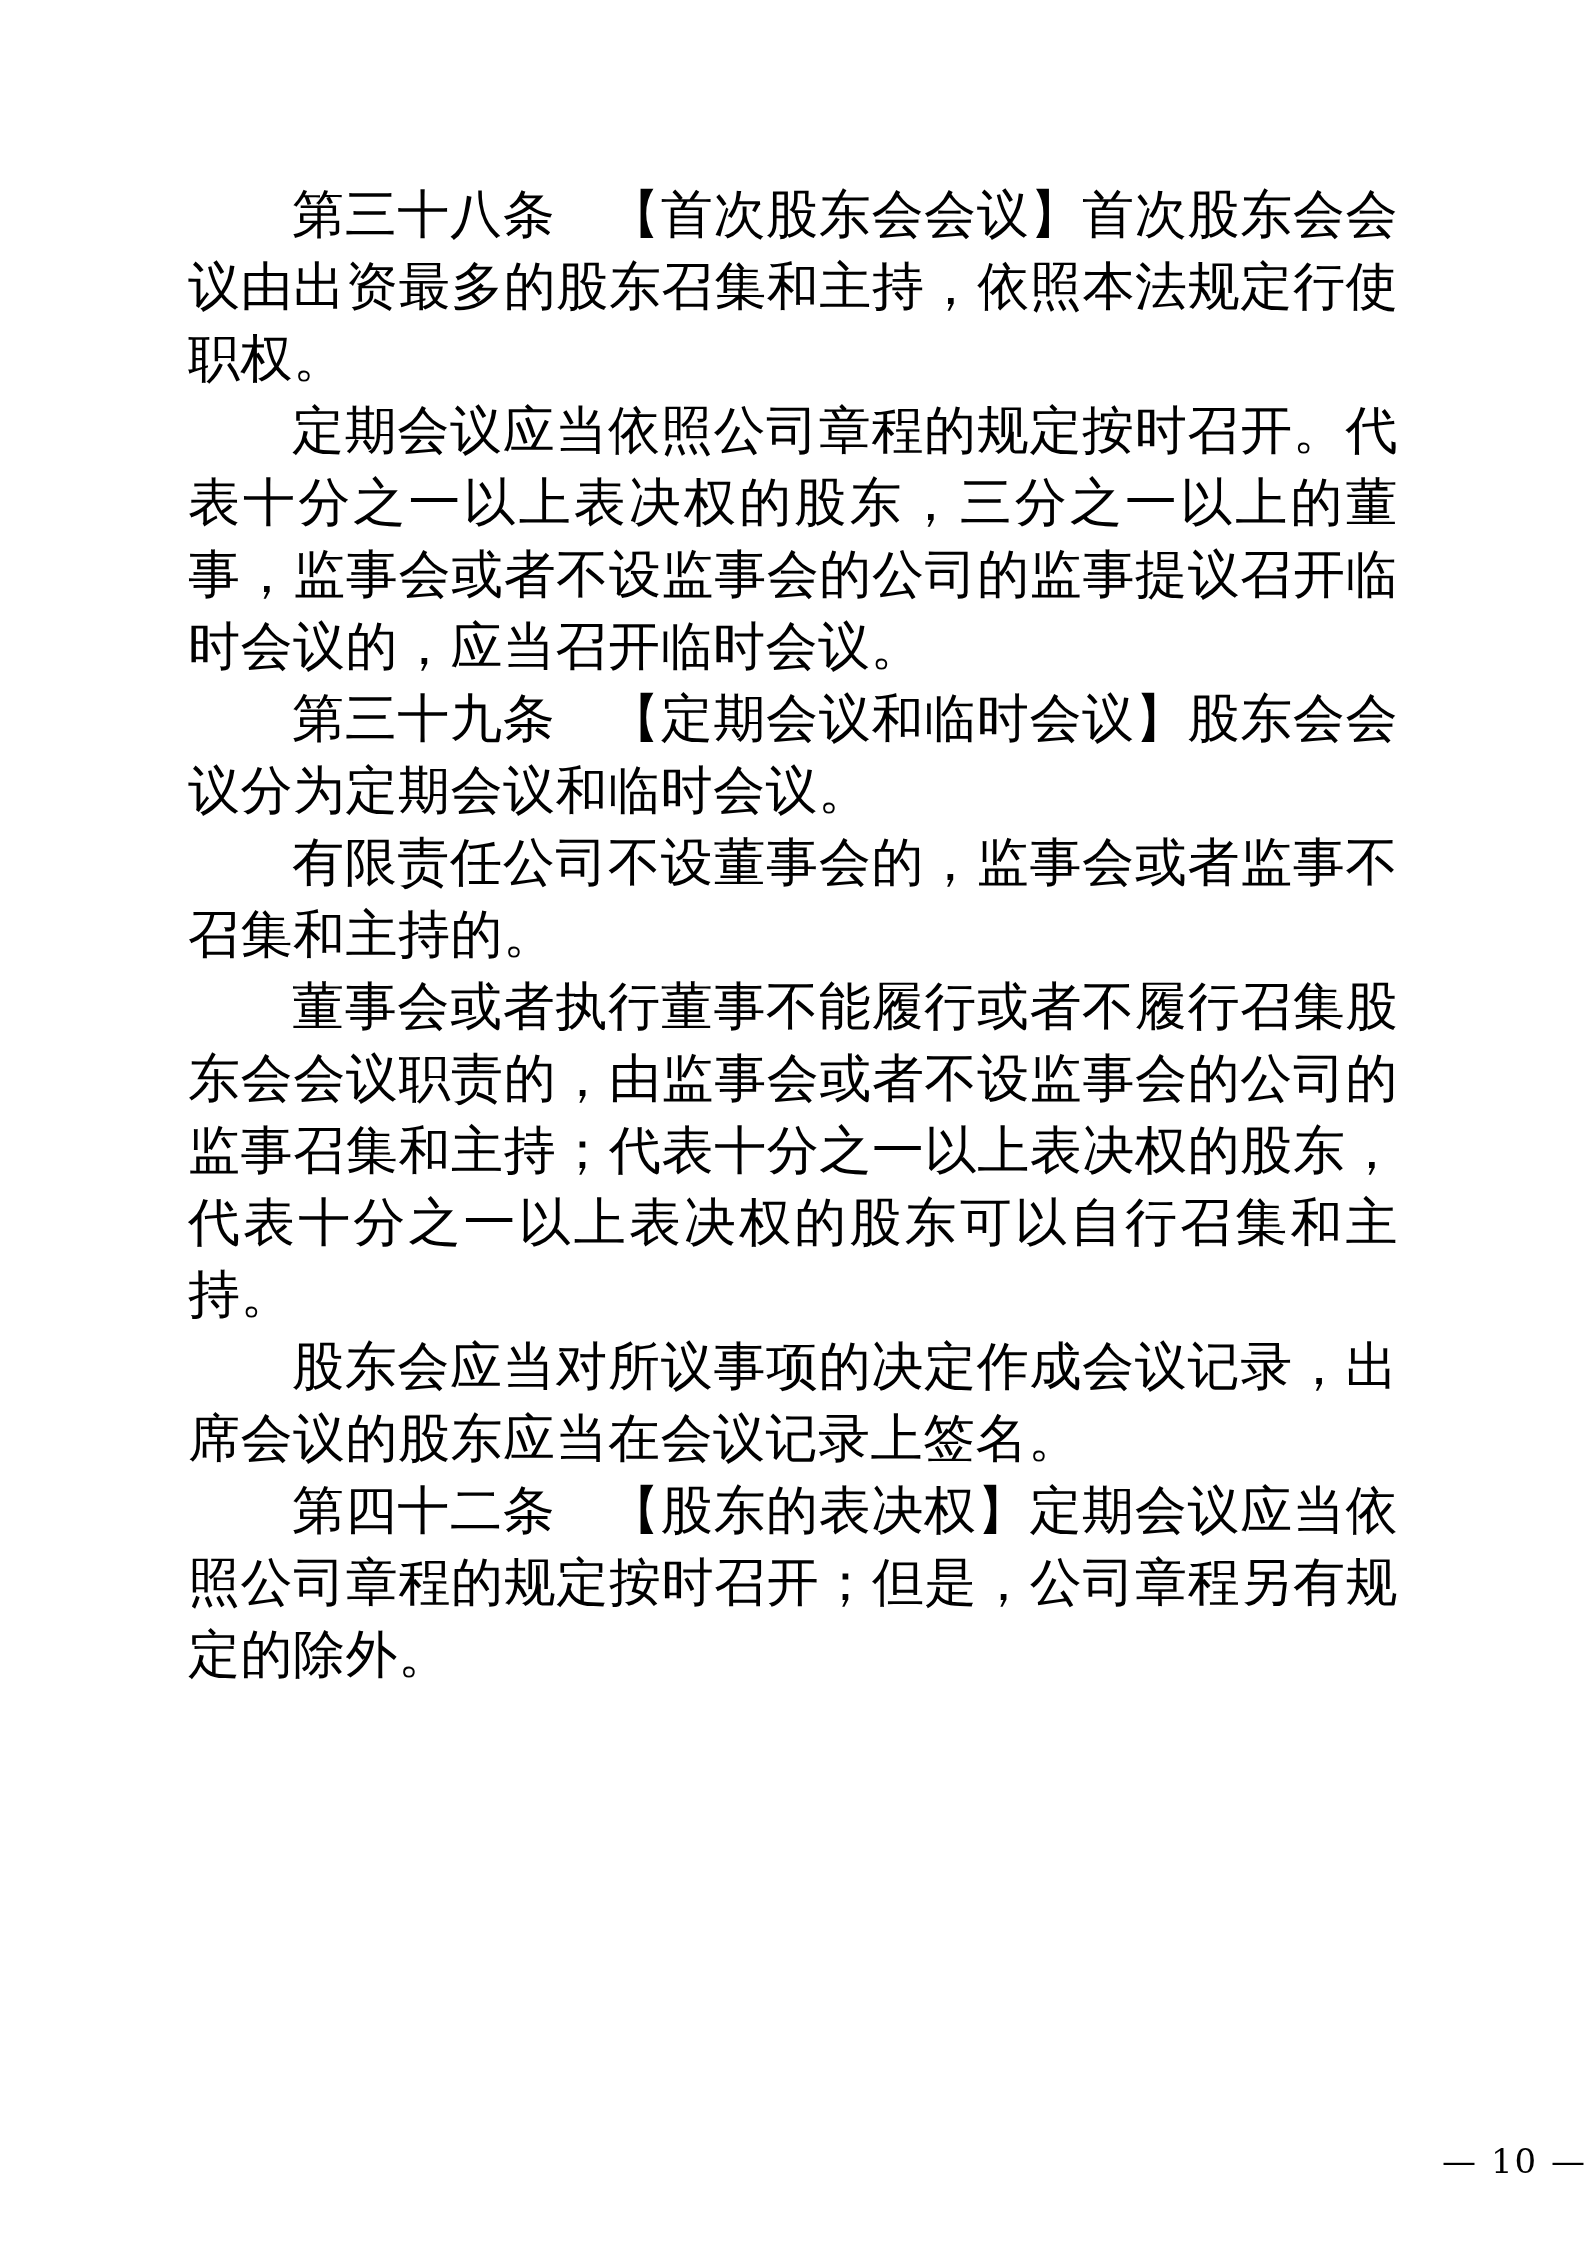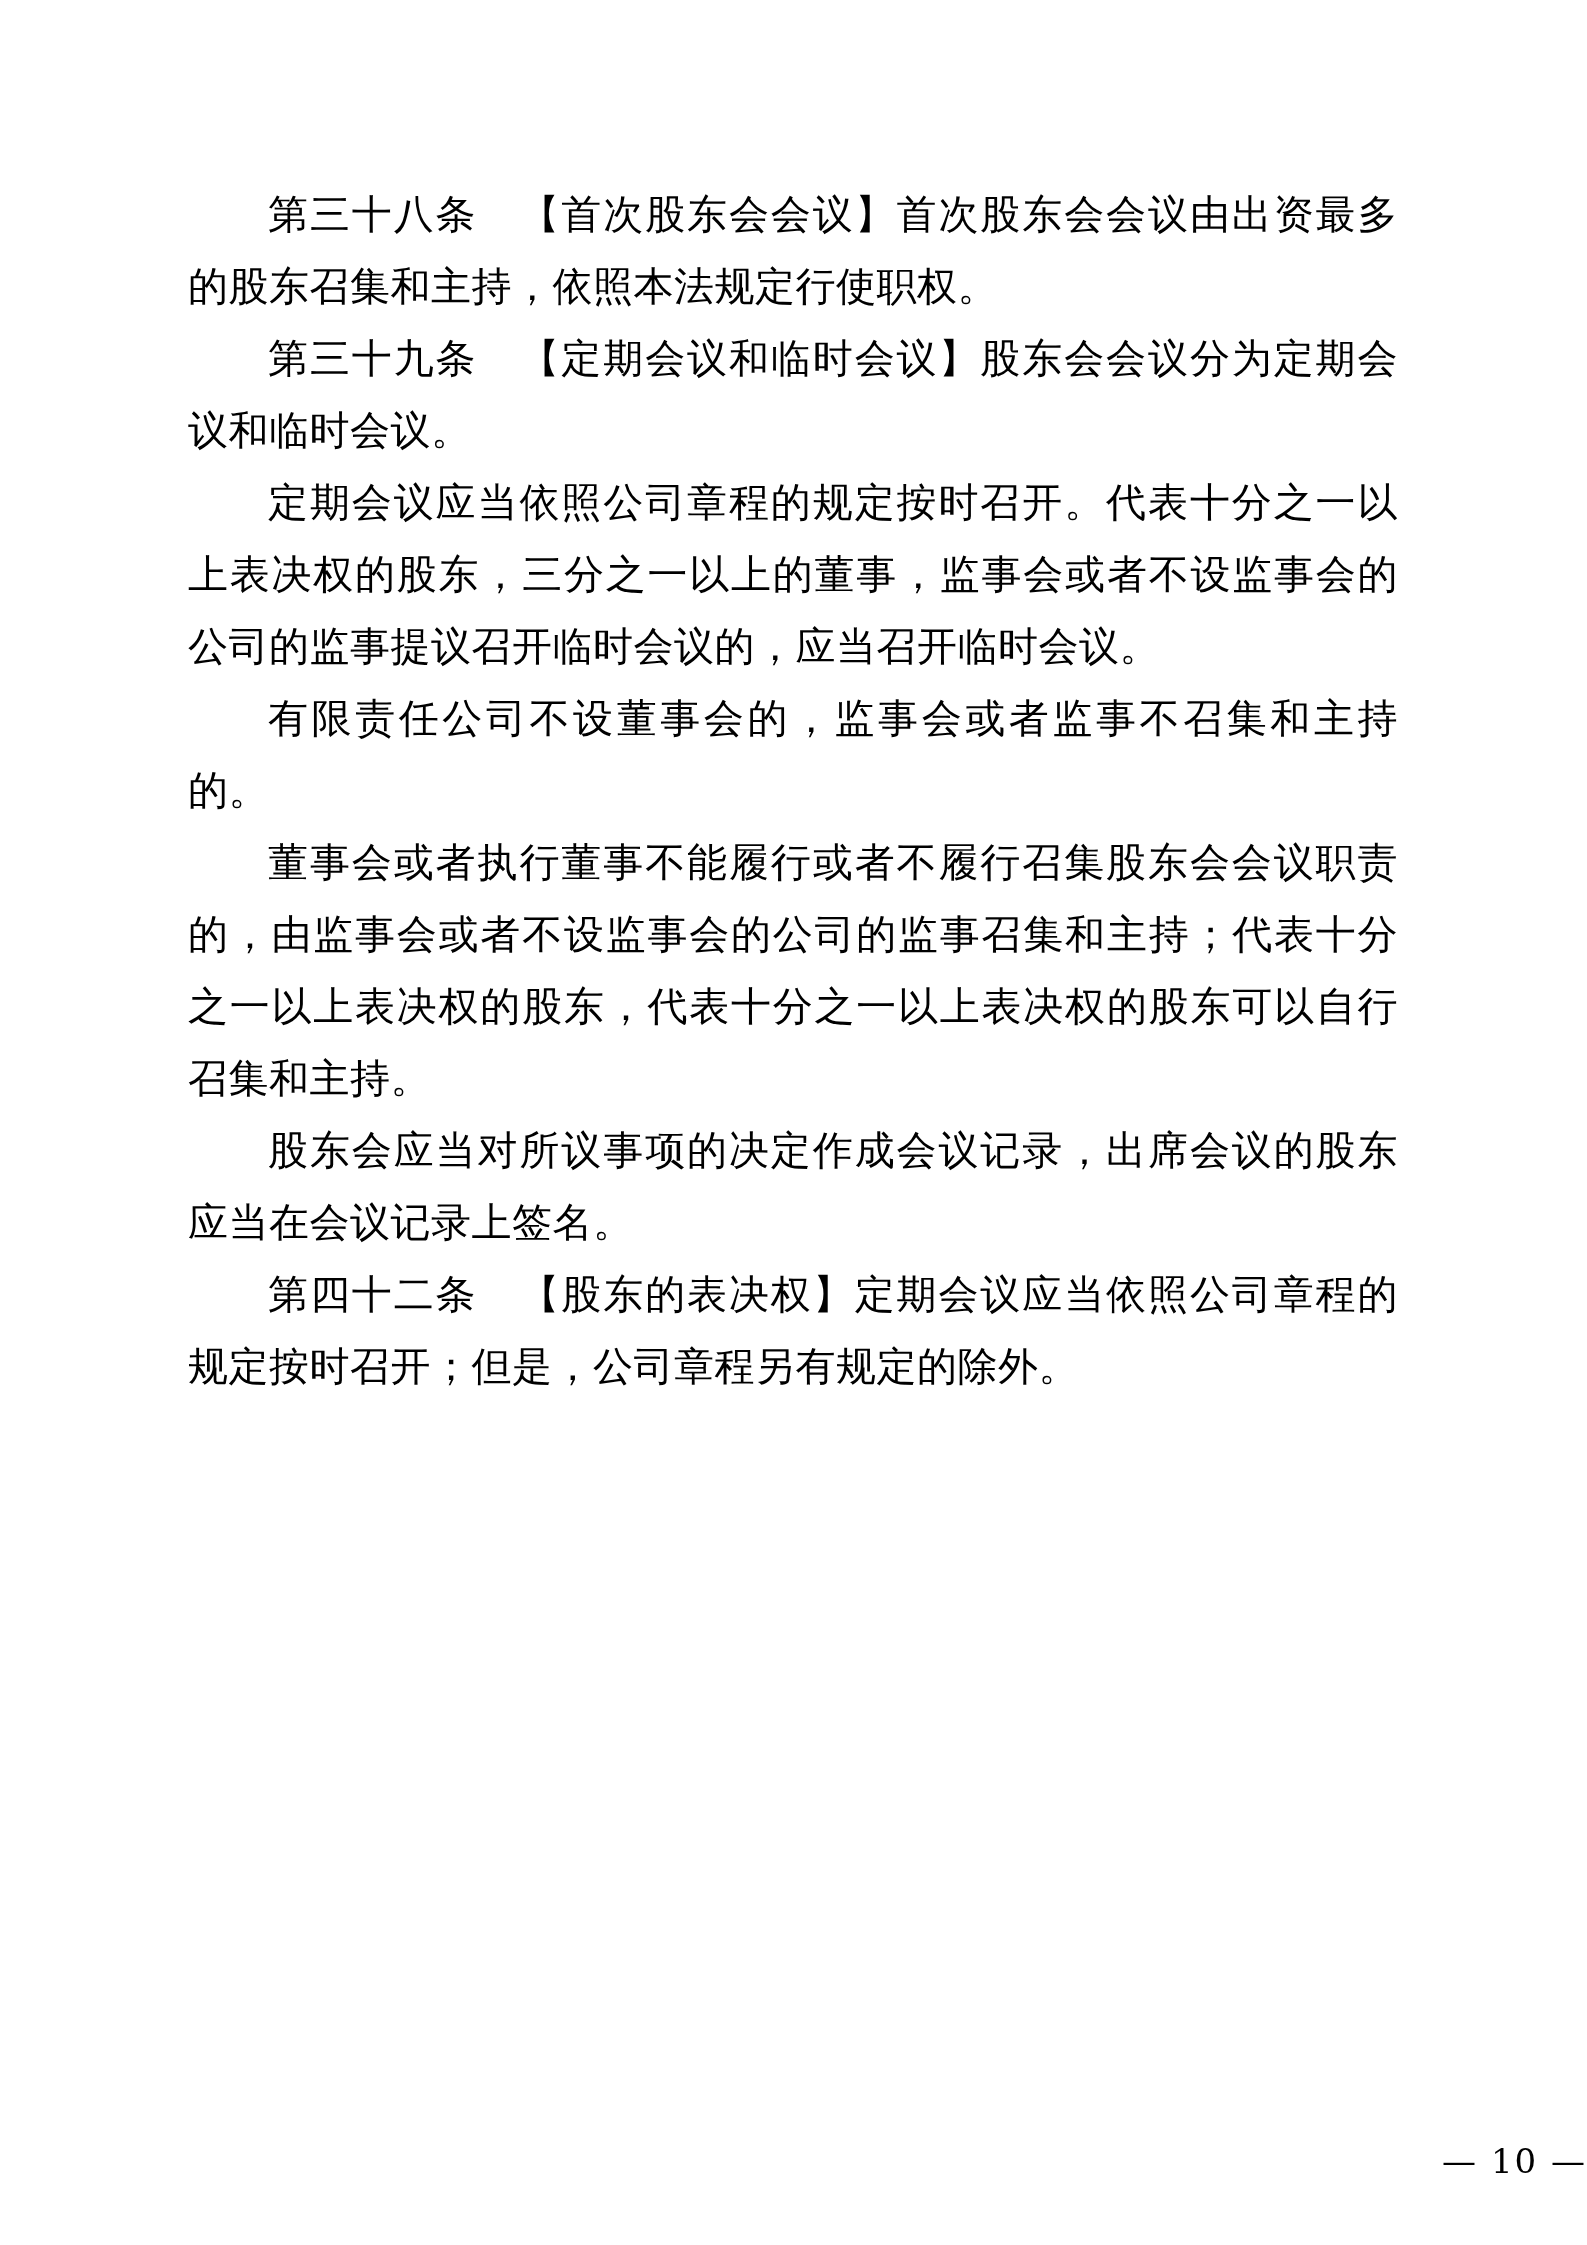--- a/index.html
+++ b/index.html
@@ -19,21 +19,21 @@
     box-sizing: border-box;
     overflow: hidden;
   }
   .content {
     position: absolute;
     left: 188px;
     top: 178px;
     width: 1210px;
   }
   .para {
-    font-size: 40px;
+    font-size: 52px;
     line-height: 72px;
     text-align: justify;
     text-justify: inter-ideograph;
     text-indent: 2em;
     margin: 0 0 0 0;
     letter-spacing: 0.5px;
     font-weight: 500;
   }
   .footer {
     position: absolute;
@@ -48,22 +48,22 @@
     display: inline-block;
     margin-left: -1000px;
   }
 </style>
 </head>
 <body>
 
 <div class="page">
   <div class="content">
     <p class="para">第三十八条　【首次股东会会议】首次股东会会议由出资最多的股东召集和主持，依照本法规定行使职权。</p>
+    <p class="para">定期会议应当依照公司章程的规定按时召开。代表十分之一以上表决权的股东，三分之一以上的董事，监事会或者不设监事会的公司的监事提议召开临时会议的，应当召开临时会议。</p>
     <p class="para">第三十九条　【定期会议和临时会议】股东会会议分为定期会议和临时会议。</p>
-    <p class="para">定期会议应当依照公司章程的规定按时召开。代表十分之一以上表决权的股东，三分之一以上的董事，监事会或者不设监事会的公司的监事提议召开临时会议的，应当召开临时会议。</p>
     <p class="para">有限责任公司不设董事会的，监事会或者监事不召集和主持的。</p>
     <p class="para">董事会或者执行董事不能履行或者不履行召集股东会会议职责的，由监事会或者不设监事会的公司的监事召集和主持；代表十分之一以上表决权的股东，代表十分之一以上表决权的股东可以自行召集和主持。</p>
     <p class="para">股东会应当对所议事项的决定作成会议记录，出席会议的股东应当在会议记录上签名。</p>
     <p class="para">第四十二条　【股东的表决权】定期会议应当依照公司章程的规定按时召开；但是，公司章程另有规定的除外。</p>
   </div>
   <div class="footer">
     <span class="footer-inner">— 10 —</span>
   </div>
 </div>
 

